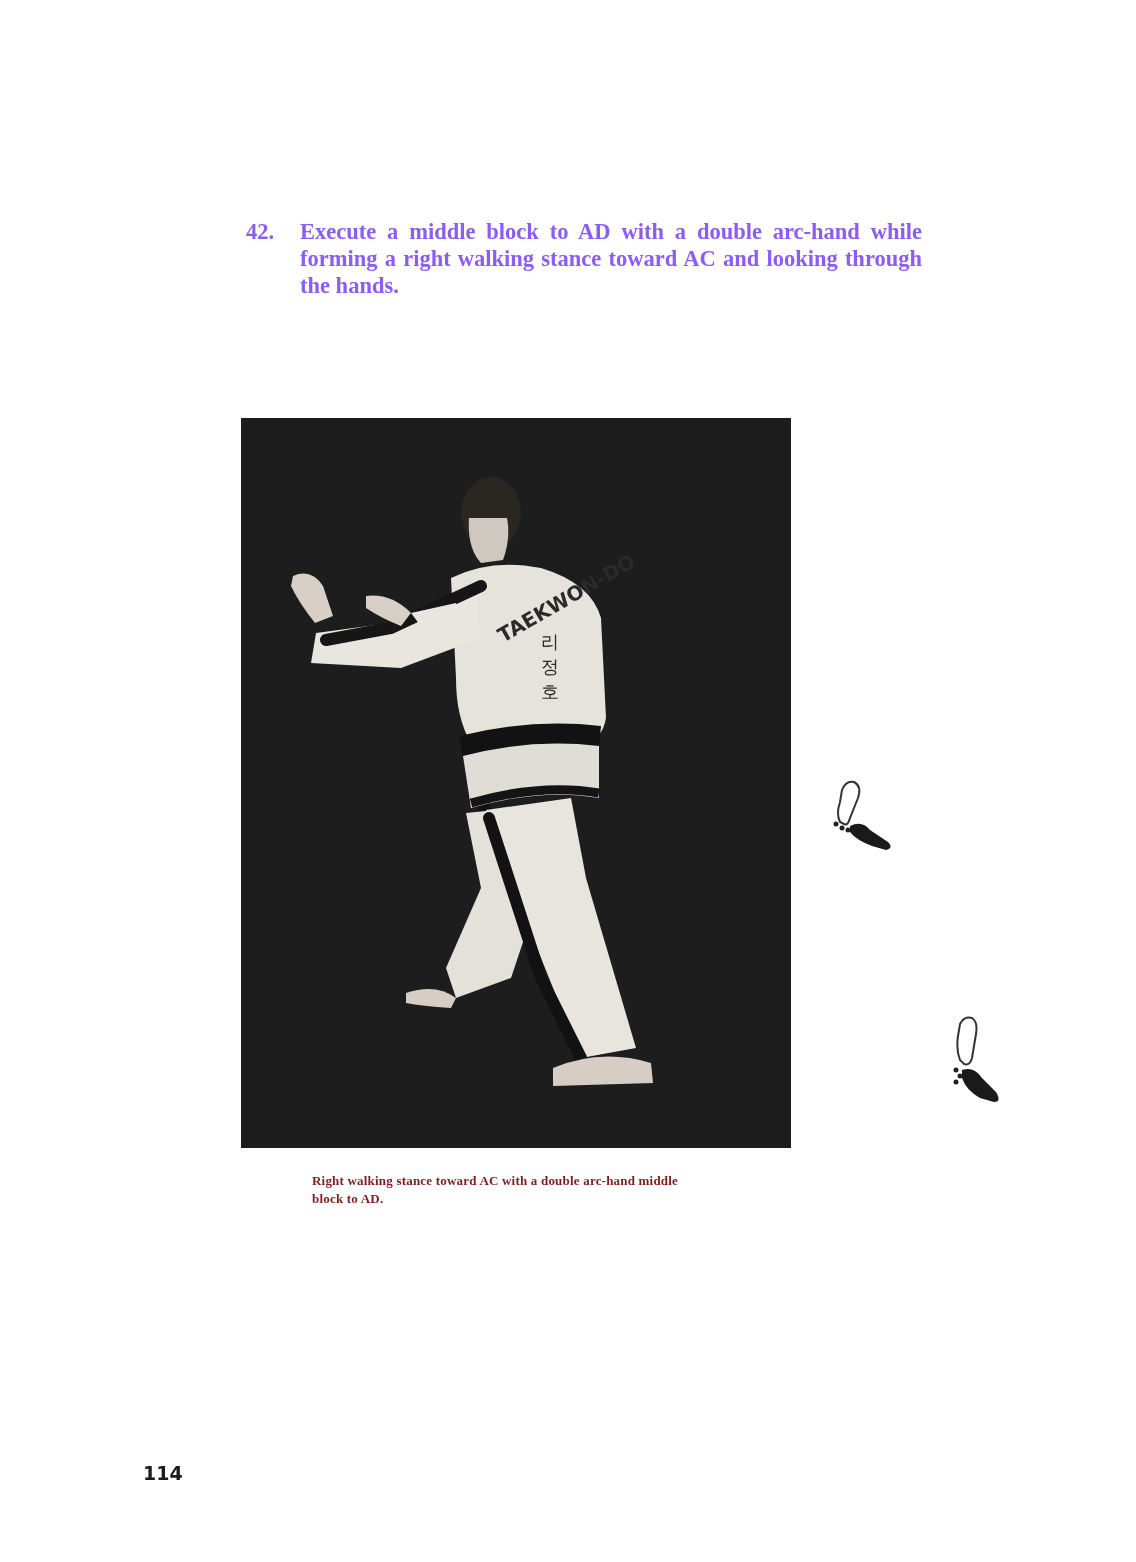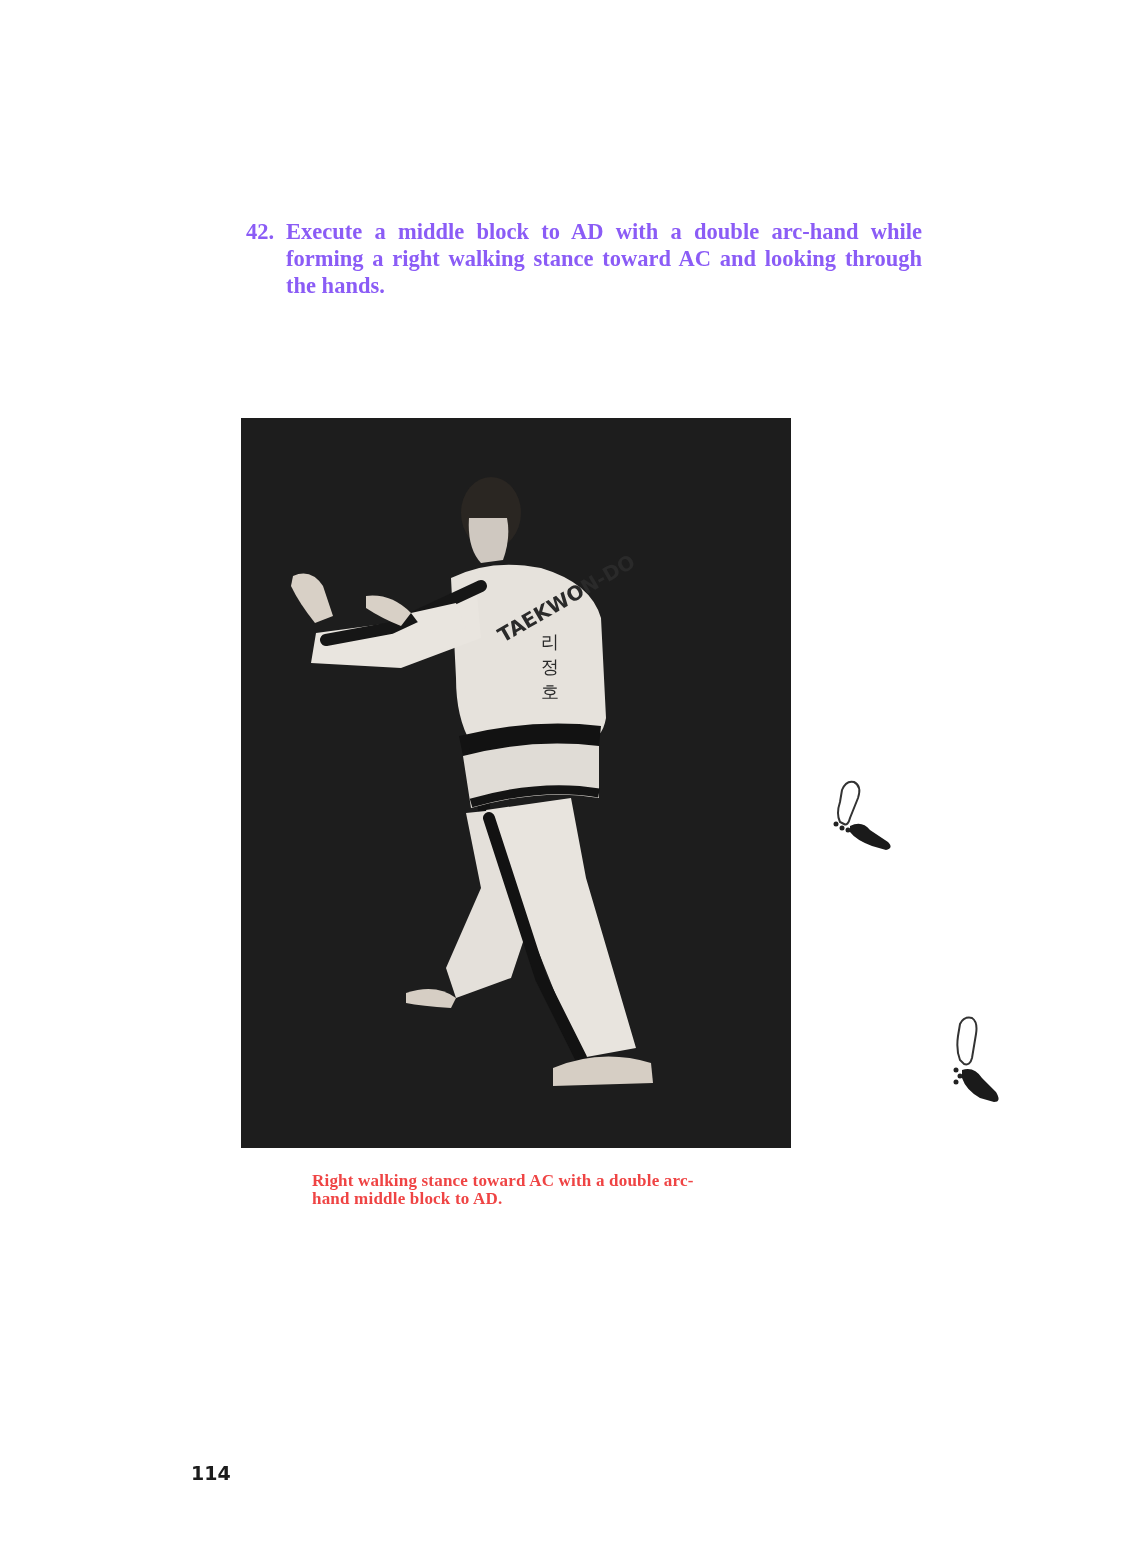--- a/index.html
+++ b/index.html
@@ -25,21 +25,21 @@
       font-size: 22.5px;
       line-height: 27px;
       color: #8b5cf6;
     }
     .instruction .num {
       position: absolute;
       left: 0;
       top: 0;
     }
     .instruction .body {
-      margin-left: 40px;
+      margin-left: 54px;
       text-align: justify;
       text-align-last: left;
     }
     .photo {
       position: absolute;
       left: 241px;
       top: 418px;
       width: 550px;
       height: 730px;
       background: #1d1d1d;
@@ -48,37 +48,36 @@
     .photo svg {
       display: block;
     }
     .caption {
       position: absolute;
       left: 312px;
       top: 1172px;
       width: 390px;
       font-family: "Liberation Serif", "DejaVu Serif", serif;
       font-weight: bold;
-      font-size: 17px;
+      font-size: 13px;
       line-height: 18px;
-      color: #ef4444;
+      color: #7f1d1d;
       letter-spacing: 0.2px;
     }
     .footprint {
       position: absolute;
     }
     .page-number {
       position: absolute;
       left: 143px;
       top: 1462px;
       font-family: "DejaVu Sans", "Liberation Sans", sans-serif;
       font-weight: bold;
       font-size: 19px;
       color: #1c1c1c;
-      margin-left: 48px;
     }
   </style>
 </head>
 <body>
 
 <div class="instruction">
   <span class="num">42.</span>
   <div class="body">Execute a middle block to AD with a double arc-hand while forming a right walking stance toward AC  and looking through the hands.</div>
 </div>
 

